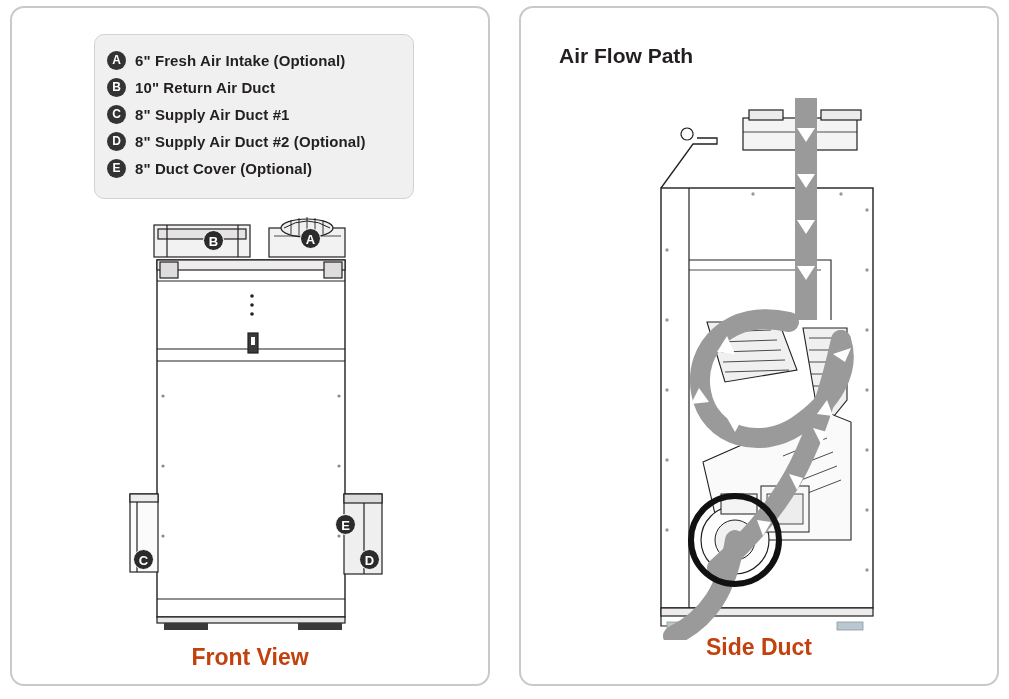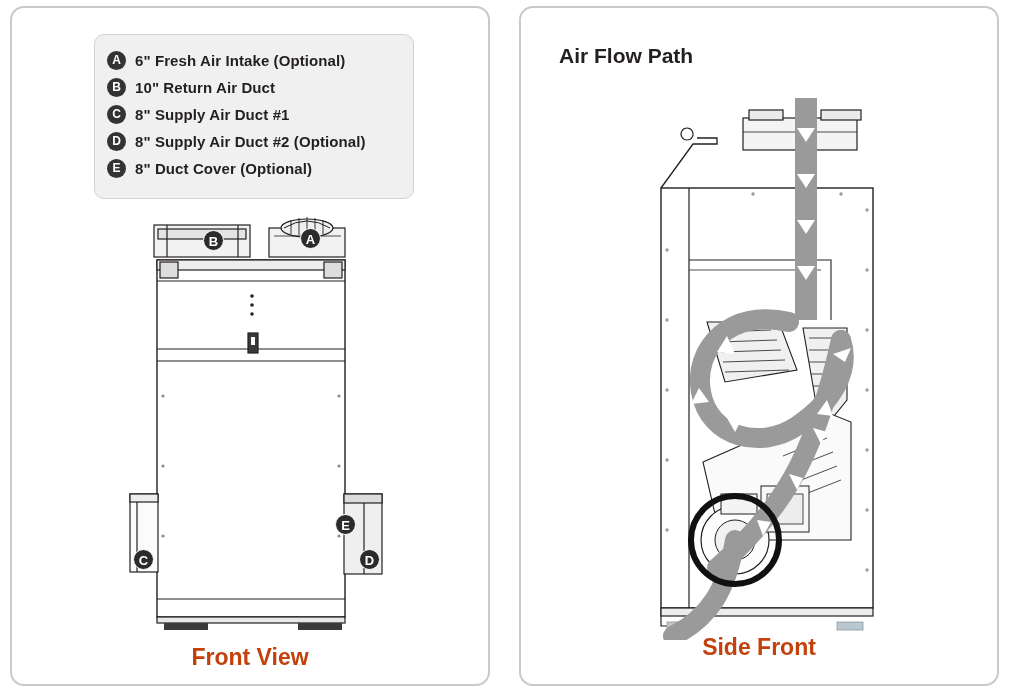--- a/index.html
+++ b/index.html
@@ -289,16 +289,16 @@
           <polygon points="282,408 268,404 276,420"></polygon>
           <polygon points="250,452 236,450 242,466"></polygon>
         </g>
 
         <path d="M214 470 C206 520 188 548 152 566" stroke="#9a9a9a" stroke-width="20" fill="none" stroke-linecap="round"></path>
 
         <circle cx="214" cy="470" r="44" fill="none" stroke="#111111" stroke-width="6"></circle>
       </g>
     </svg>
 
-    <div class="caption" id="caption-side">Side Front</div>
+    <div class="caption" id="caption-side">Side Duct</div>
   </div>
 
 </div>
 
 </body></html>

